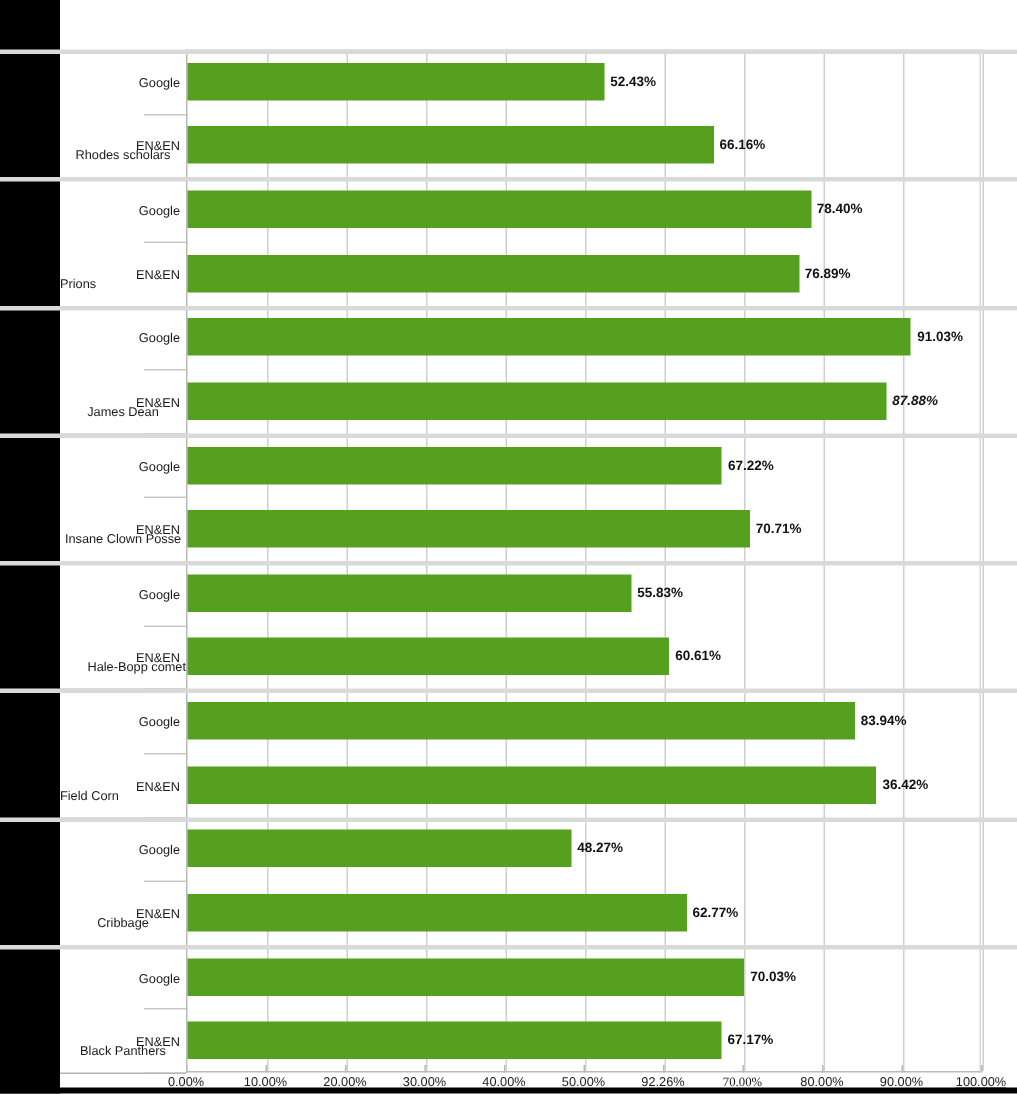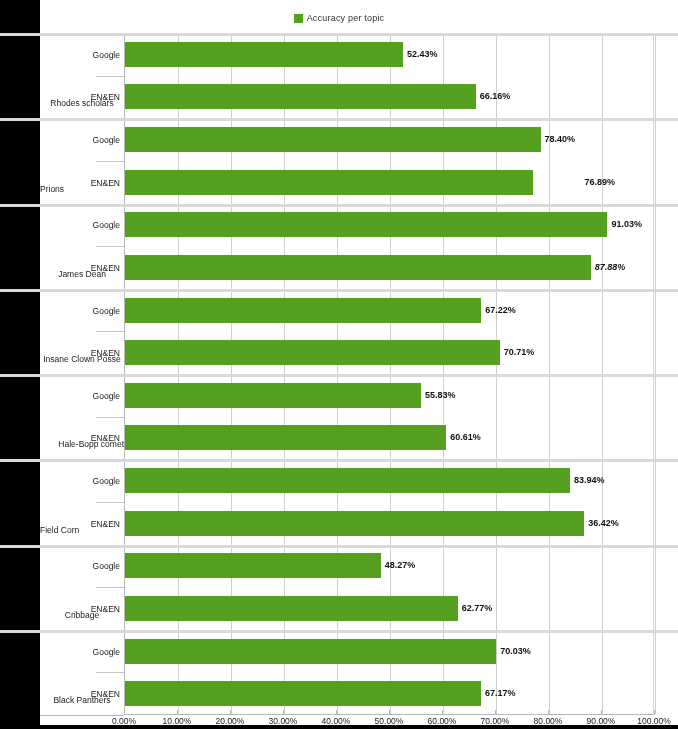--- a/index.html
+++ b/index.html
@@ -84,24 +84,20 @@
   .x-tick-mark{position:absolute;top:-5px;width:1px;height:5px;background:#b9b9b9;}
   .bottom-black{
     position:absolute;left:0;top:725px;width:678px;height:4px;background:#000;z-index:7;
   }
 </style>
 </head>
 <body>
 
 <div id="chart-root">
 
-  <div class="legend">
-    <span class="legend-swatch"></span>
-    <span class="legend-label">Accuracy per topic</span>
-  </div>
 
   <div class="plot" id="plot">
       <div class="gridline" style="left: 53px;"></div>
       <div class="gridline" style="left: 106px;"></div>
       <div class="gridline" style="left: 159px;"></div>
       <div class="gridline" style="left: 212px;"></div>
       <div class="gridline" style="left: 265px;"></div>
       <div class="gridline" style="left: 318px;"></div>
       <div class="gridline" style="left: 371px;"></div>
       <div class="gridline" style="left: 424px;"></div>
@@ -161,21 +157,21 @@
     </div>
 
   <div class="bars" id="bars">
       <div class="bar" title="Rhodes scholars - Google 52.43%" style="top: 8.8125px; left: 0px; width: 277.879px; background: rgb(85, 160, 31);"></div>
       <div class="bar-value" style="top: 8.8125px; left: 281.879px;">52.43%</div>
       <div class="bar" title="Rhodes scholars - EN&amp;EN 66.16%" style="top: 51.4375px; left: 0px; width: 350.648px; background: rgb(85, 160, 31);"></div>
       <div class="bar-value" style="top: 51.4375px; left: 354.648px;">66.16%</div>
       <div class="bar" title="Prions - Google 78.40%" style="top: 94.0625px; left: 0px; width: 415.52px; background: rgb(85, 160, 31);"></div>
       <div class="bar-value" style="top: 94.0625px; left: 419.52px;">78.40%</div>
       <div class="bar" title="Prions - EN&amp;EN 76.89%" style="top: 136.688px; left: 0px; width: 407.517px; background: rgb(85, 160, 31);"></div>
-      <div class="bar-value" style="top: 136.688px; left: 411.517px; margin-left: 48px;">76.89%</div>
+      <div class="bar-value" style="top: 136.688px; left: 411.517px;">76.89%</div>
       <div class="bar" title="James Dean - Google 91.03%" style="top: 179.312px; left: 0px; width: 482.459px; background: rgb(85, 160, 31);"></div>
       <div class="bar-value" style="top: 179.312px; left: 486.459px;">91.03%</div>
       <div class="bar" title="James Dean - EN&amp;EN 87.88%" style="top: 221.938px; left: 0px; width: 465.764px; background: rgb(85, 160, 31);"></div>
       <div class="bar-value" style="top: 221.938px; left: 469.764px; font-style: italic;">87.88%</div>
       <div class="bar" title="Insane Clown Posse - Google 67.22%" style="top: 264.562px; left: 0px; width: 356.266px; background: rgb(85, 160, 31);"></div>
       <div class="bar-value" style="top: 264.562px; left: 360.266px;">67.22%</div>
       <div class="bar" title="Insane Clown Posse - EN&amp;EN 70.71%" style="top: 307.188px; left: 0px; width: 374.763px; background: rgb(85, 160, 31);"></div>
       <div class="bar-value" style="top: 307.188px; left: 378.763px;">70.71%</div>
       <div class="bar" title="Hale-Bopp comet - Google 55.83%" style="top: 349.812px; left: 0px; width: 295.899px; background: rgb(85, 160, 31);"></div>
       <div class="bar-value" style="top: 349.812px; left: 299.899px;">55.83%</div>
@@ -202,23 +198,23 @@
       <div class="x-tick-label" style="left: 53px;">10.00%</div>
       <div class="x-tick-mark" style="left: 106px;"></div>
       <div class="x-tick-label" style="left: 106px;">20.00%</div>
       <div class="x-tick-mark" style="left: 159px;"></div>
       <div class="x-tick-label" style="left: 159px;">30.00%</div>
       <div class="x-tick-mark" style="left: 212px;"></div>
       <div class="x-tick-label" style="left: 212px;">40.00%</div>
       <div class="x-tick-mark" style="left: 265px;"></div>
       <div class="x-tick-label" style="left: 265px;">50.00%</div>
       <div class="x-tick-mark" style="left: 318px;"></div>
-      <div class="x-tick-label" style="left: 318px;">60.00%</div>
+      <div class="x-tick-label" style="left: 318px;">92.26%</div>
       <div class="x-tick-mark" style="left: 371px;"></div>
-      <div class="x-tick-label" style="left: 371px;">70.00%</div>
+      <div class="x-tick-label" style="left: 371px; font-family: Liberation Serif, serif;">70.00%</div>
       <div class="x-tick-mark" style="left: 424px;"></div>
       <div class="x-tick-label" style="left: 424px;">80.00%</div>
       <div class="x-tick-mark" style="left: 477px;"></div>
       <div class="x-tick-label" style="left: 477px;">90.00%</div>
       <div class="x-tick-mark" style="left: 530px;"></div>
       <div class="x-tick-label" style="left: 530px; text-decoration: underline;">100.00%</div>
     </div>
 
   <div class="left-band"></div>
   <div class="bottom-black"></div>

